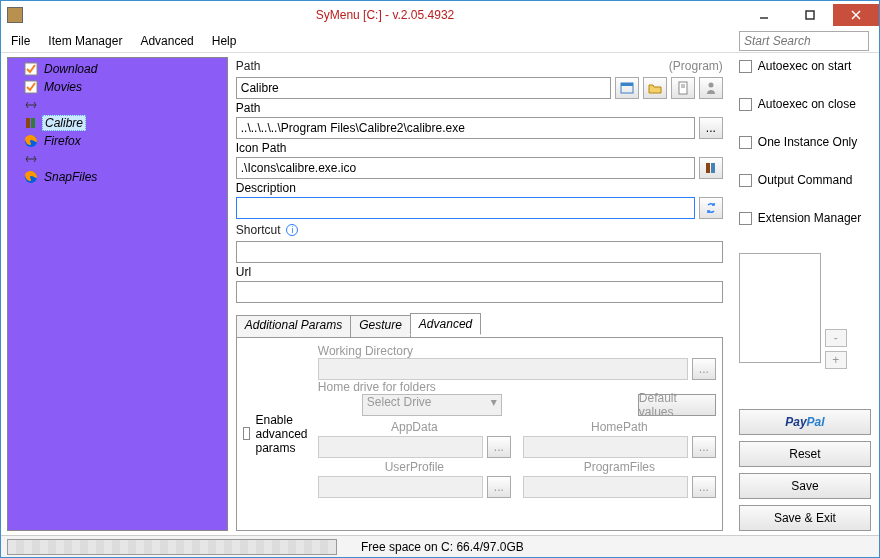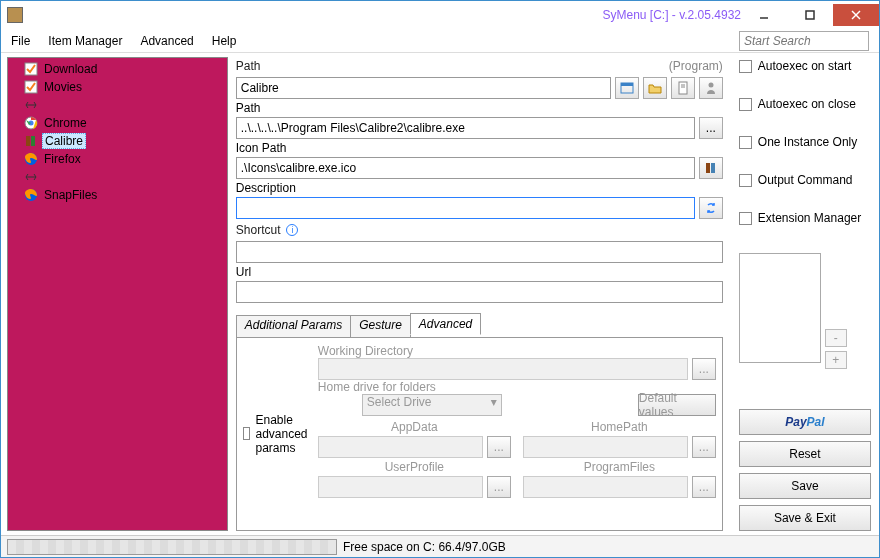--- a/index.html
+++ b/index.html
@@ -1,29 +1,29 @@
 <!DOCTYPE html>
 <html><head>
 <meta charset="utf-8">
 <style>
 * { box-sizing: border-box; margin: 0; padding: 0; font-family: "Segoe UI", Tahoma, sans-serif; font-size: 12px; }
 body { background: #fff; width: 880px; height: 558px; overflow: hidden; border: 1px solid #3d8ecc; }
 .titlebar { height: 28px; background: #fff; display: flex; align-items: center; position: relative; }
 .titlebar .appicon { width: 16px; height: 16px; margin: 0 6px; background: #b89050; border: 1px solid #666; }
-.titlebar .title { flex: 1; text-align: right; color: #8b5cf6; font-size: 12px; }
+.titlebar .title { flex: 1; text-align: center; color: #b91c1c; font-size: 12px; }
 .titlebar .winbtns { display: flex; }
 .titlebar .winbtn { width: 46px; height: 22px; display: flex; align-items: center; justify-content: center; background: #fff; color: #333; }
 .titlebar .winbtn.close { background: #c94f3d; color: #fff; }
 .titlebar .winbtn svg { width: 10px; height: 10px; }
 .menubar { height: 24px; display: flex; align-items: center; padding: 0 10px; gap: 18px; border-bottom: 1px solid #ddd; }
 .menubar .menuitem { cursor: default; }
 .menubar .searchwrap { margin-left: auto; }
 .menubar input { width: 130px; height: 20px; border: 1px solid #aaa; padding: 0 4px; font-style: italic; color: #404040; }
 .main { display: flex; height: calc(100% - 28px - 24px - 22px); }
-.tree { width: 240px; border: 1px solid #888; margin: 4px 0 4px 6px; background: #be185d; overflow: auto; padding: 2px; }
+.tree { width: 240px; border: 1px solid #888; margin: 4px 0 4px 6px; background: #8b5cf6; overflow: auto; padding: 2px; font-style: italic; }
 .tree-node { display: flex; align-items: center; height: 18px; gap: 4px; padding-left: 14px; }
 .tree-node .tico { width: 14px; height: 14px; display: inline-flex; align-items: center; justify-content: center; font-size: 10px; }
 .tree-node.sel .lbl { background: #cce8ff; border: 1px dotted #5ca9e6; padding: 0 2px; }
 .tree-node .lbl { padding: 0 2px; }
 .center { flex: 1; padding: 4px 8px; display: flex; flex-direction: column; gap: 2px; }
 .row { display: flex; align-items: center; gap: 4px; }
 .row label { color: #222; padding: 2px 0; }
 .row.label-row { justify-content: space-between; }
 .textbox { height: 22px; border: 1px solid #999; padding: 0 4px; background: #fff; }
 .textbox.full { flex: 1; }
@@ -44,21 +44,21 @@
 .rightpane { width: 160px; padding: 4px 8px; display: flex; flex-direction: column; gap: 20px; }
 .rightpane .check { gap: 6px; height: 18px; }
 .preview { width: 82px; height: 110px; border: 1px solid #aaa; background: #fff; margin: 6px 0; }
 .sidebtns { display: flex; flex-direction: column; gap: 6px; margin-top: auto; }
 .btn { height: 26px; border: 1px solid #999; background: linear-gradient(#fafafa,#e5e5e5); display: flex; align-items: center; justify-content: center; cursor: default; }
 .paypal { font-weight: bold; font-style: italic; color: #1a3a8a; }
 .paypal span.pal { color: #2a7fcc; }
 .smallbtn { width: 22px; height: 18px; border: 1px solid #bbb; background: #f5f5f5; color: #999; display: flex; align-items: center; justify-content: center; }
 .preview-wrap { display: flex; gap: 4px; align-items: flex-end; }
 .preview-side { display: flex; flex-direction: column; gap: 4px; }
-.statusbar { height: 22px; border-top: 1px solid #ccc; display: flex; align-items: center; padding: 0 6px; gap: 6px; background: #f4f4f4; }
+.statusbar { height: 22px; border-top: 1px solid #ccc; display: flex; align-items: center; padding: 0 6px; gap: 24px; background: #f4f4f4; }
 .statusbar .prog { width: 330px; height: 16px; border: 1px solid #999; background: repeating-linear-gradient(90deg,#e6e6e6,#e6e6e6 8px,#dcdcdc 8px,#dcdcdc 16px); }
 .program-type { color: #888; }
 .dropdown { height: 22px; border: 1px solid #bbb; background: #f0f0f0; padding: 0 4px; display: flex; align-items: flex-start; color: #999; }
 .dropdown .caret { margin-left: auto; }
 </style>
 </head>
 <body>
 
 <div class="titlebar">
   <div class="appicon"></div>
@@ -115,32 +115,20 @@
         <span class="tico">
           <svg width="14" height="14">
             <line x1="2" y1="7" x2="12" y2="7" stroke="#333"></line>
             <line x1="4" y1="4" x2="2" y2="7" stroke="#333"></line>
             <line x1="4" y1="10" x2="2" y2="7" stroke="#333"></line>
             <line x1="10" y1="4" x2="12" y2="7" stroke="#333"></line>
             <line x1="10" y1="10" x2="12" y2="7" stroke="#333"></line>
           </svg>
         </span>
         <span class="lbl"><separator></separator></span>
-      </div>
-      <div class="tree-node">
-        <span class="tico">
-          <svg width="14" height="14">
-            <circle cx="7" cy="7" r="6" fill="#fff" stroke="#888"></circle>
-            <circle cx="7" cy="7" r="2.5" fill="#4285f4"></circle>
-            <path d="M7 1a6 6 0 0 1 5 3H7z" fill="#ea4335"></path>
-            <path d="M2 4l3 5 2-2z" fill="#34a853"></path>
-            <path d="M12 4l-3 9a6 6 0 0 0 3-9z" fill="#fbbc05"></path>
-          </svg>
-        </span>
-        <span class="lbl">Chrome</span>
       </div>
       <div class="tree-node sel">
         <span class="tico">
           <svg width="14" height="14">
             <rect x="2" y="2" width="4" height="10" fill="#8b4513"></rect>
             <rect x="7" y="2" width="4" height="10" fill="#2e7d32"></rect>
           </svg>
         </span>
         <span class="lbl">Calibre</span>
       </div>

